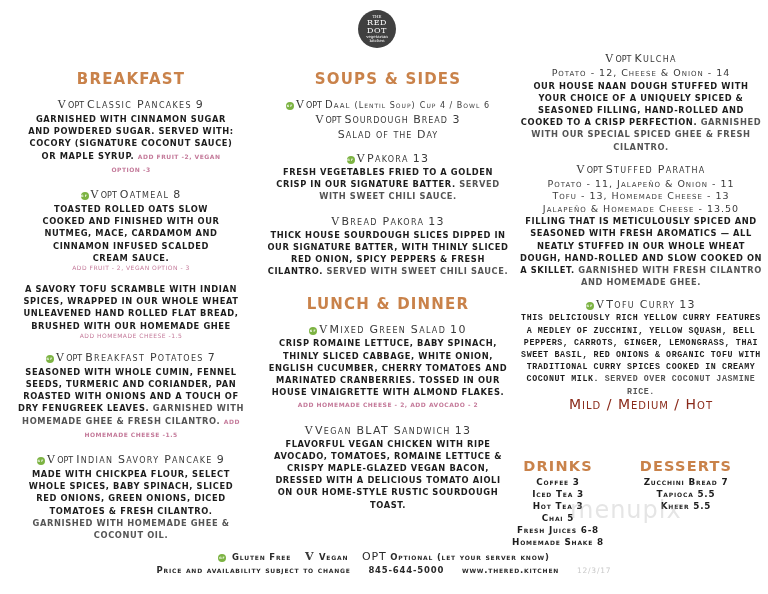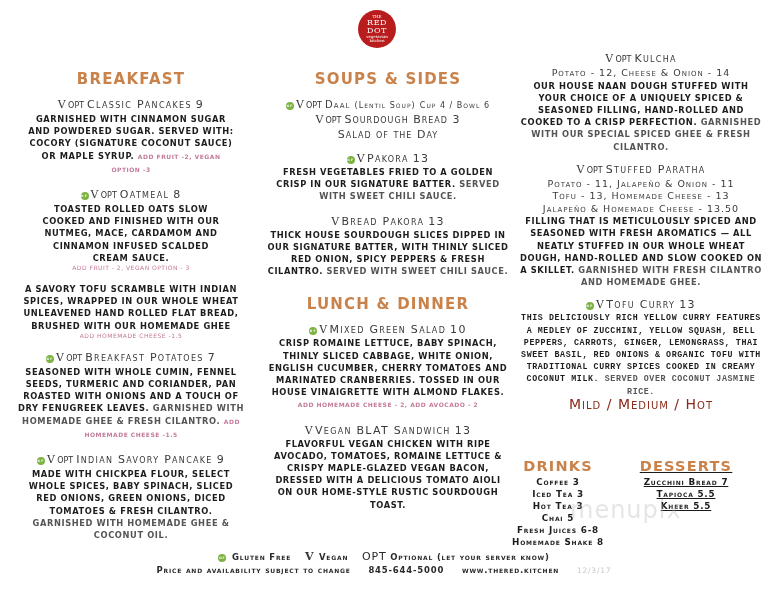--- a/index.html
+++ b/index.html
@@ -1,20 +1,20 @@
 <!DOCTYPE html>
 <html><head>
 <meta charset="utf-8">
 <style>
   * { box-sizing: border-box; margin: 0; padding: 0; }
   html, body { width: 768px; height: 594px; background: #ffffff; overflow: hidden; }
   body { position: relative; font-family: "DejaVu Sans", sans-serif; color: #1a1a1a; }
   .logo {
     position: absolute; left: 358px; top: 10px; width: 38px; height: 38px;
-    border-radius: 50%; background: #b91c1c; color: #fff; text-align: center;
+    border-radius: 50%; background: #404040; color: #fff; text-align: center;
     font-family: "DejaVu Serif", serif; line-height: 1;
   }
   .logo .the { font-size: 4px; display: block; padding-top: 5px; }
   .logo .red { font-size: 8px; display: block; letter-spacing: 0.5px; }
   .logo .dot { font-size: 8px; display: block; letter-spacing: 0.5px; }
   .logo .veg { font-size: 4px; display: block; }
   .col { position: absolute; text-align: center; }
   .col1 { left: 0; top: 70px; width: 262px; }
   .col2 { left: 262px; top: 70px; width: 252px; }
   .col3 { left: 514px; top: 52px; width: 254px; }
@@ -45,21 +45,21 @@
     background: #7cb342; color: #fff; font-size: 4.5px; line-height: 8px;
     text-align: center; vertical-align: 1px; margin-right: 2px; font-weight: bold;
   }
   .v { color: #3a3a3a; font-family: "DejaVu Serif", serif; font-size: 11px; margin-right: 1px; }
   .opt { font-size: 8px; letter-spacing: 0; margin-right: 3px; color: #333; }
   .soup-line { font-size: 10px; letter-spacing: 1px; font-variant: small-caps; color: #3a3a3a; line-height: 14px; }
   .soup-line .small { font-size: 8px; }
   .mild { font-size: 14px; letter-spacing: 1px; font-variant: small-caps; color: #8a2a1a; line-height: 13px; }
   .dd { position: absolute; left: 498px; top: 458px; width: 270px; }
   .dd .drinks { position: absolute; left: 0; top: 0; width: 120px; text-align: center; }
-  .dd .desserts { position: absolute; left: 108px; top: 0; width: 160px; text-align: center; text-decoration: underline; }
+  .dd .desserts { position: absolute; left: 108px; top: 0; width: 160px; text-align: center; }
   .dd .heading { margin-bottom: 2px; font-size: 14.5px; }
   .dd-item { font-size: 8.8px; font-weight: bold; letter-spacing: 0.8px; font-variant: small-caps; line-height: 12px; color: #1d1d1d; }
   .legend { position: absolute; left: 0; top: 550px; width: 768px; text-align: center; font-size: 8.5px; font-weight: bold; letter-spacing: 0.8px; font-variant: small-caps; color: #2a2a2a; }
   .legend .optbig { font-weight: normal; font-size: 11px; margin-left: 10px; }
   .legend .item-gap { margin-left: 10px; }
   .footer { position: absolute; left: 0; top: 565px; width: 768px; text-align: center; font-size: 8.5px; font-weight: bold; letter-spacing: 0.8px; font-variant: small-caps; color: #2a2a2a; }
   .footer span { margin: 0 7px; }
   .footer .date { color: #c8c8c8; font-weight: normal; font-size: 7.5px; }
   .watermark { position: absolute; left: 570px; top: 496px; font-size: 24px; color: rgba(180,180,180,0.35); font-family: "DejaVu Sans", sans-serif; letter-spacing: 1px; }
 </style>

